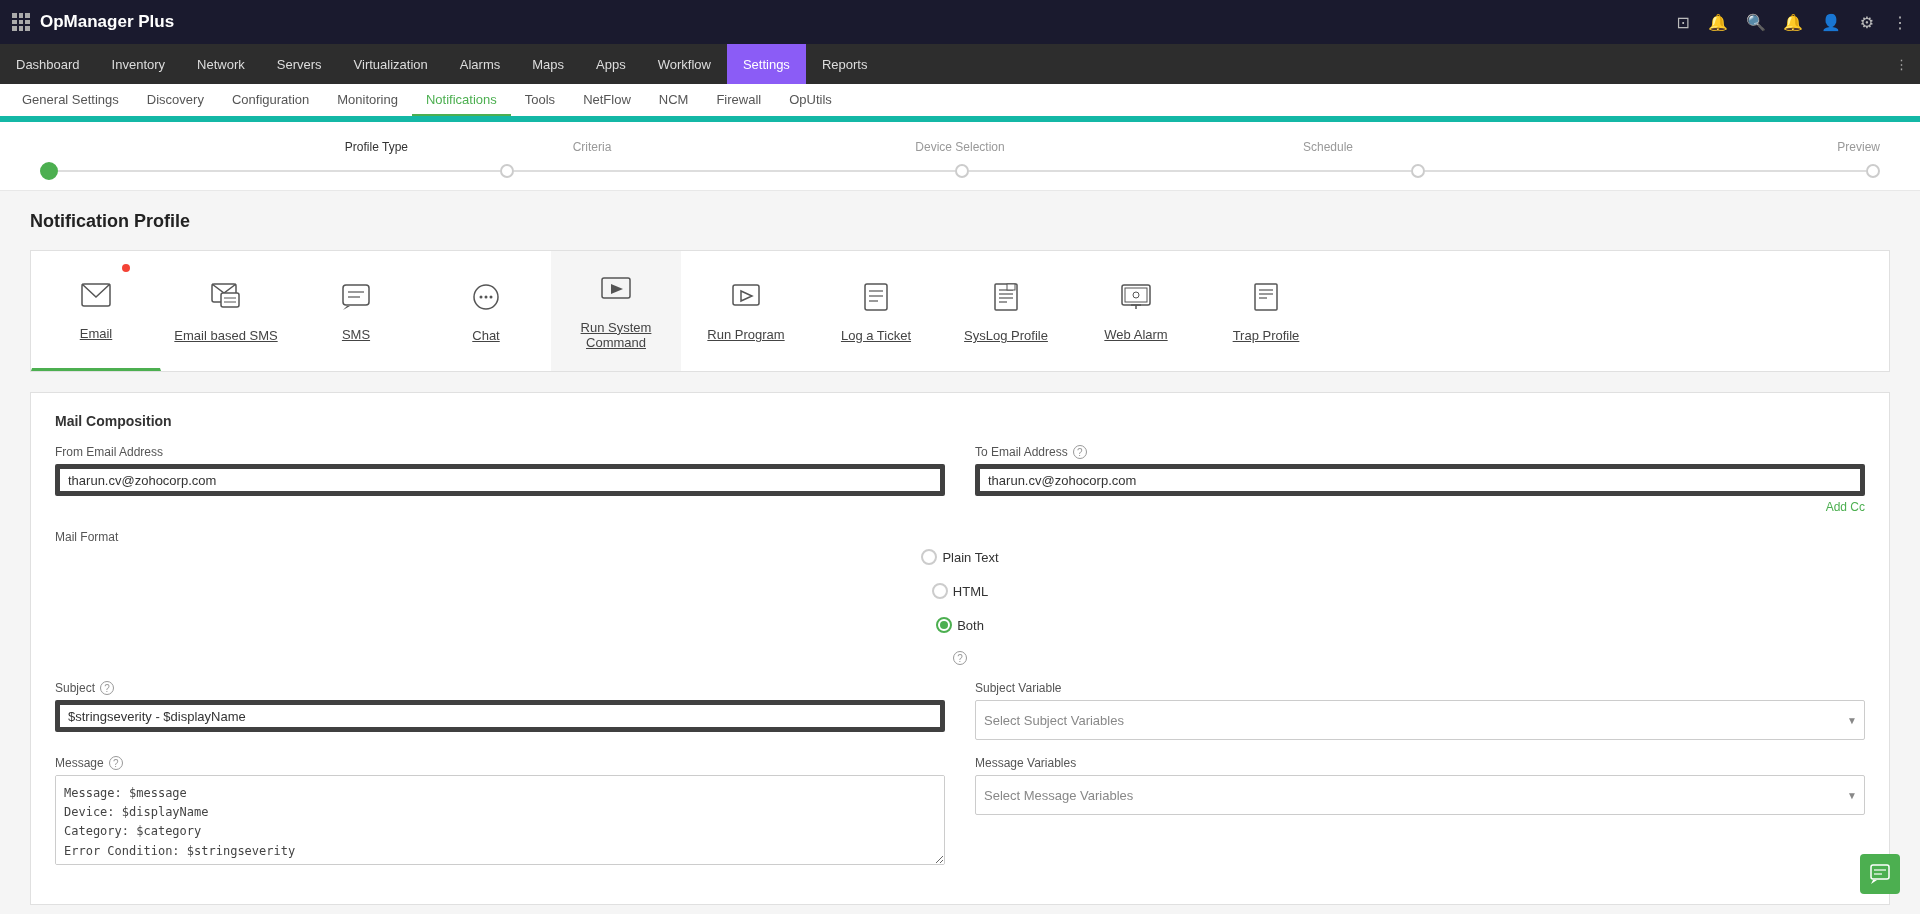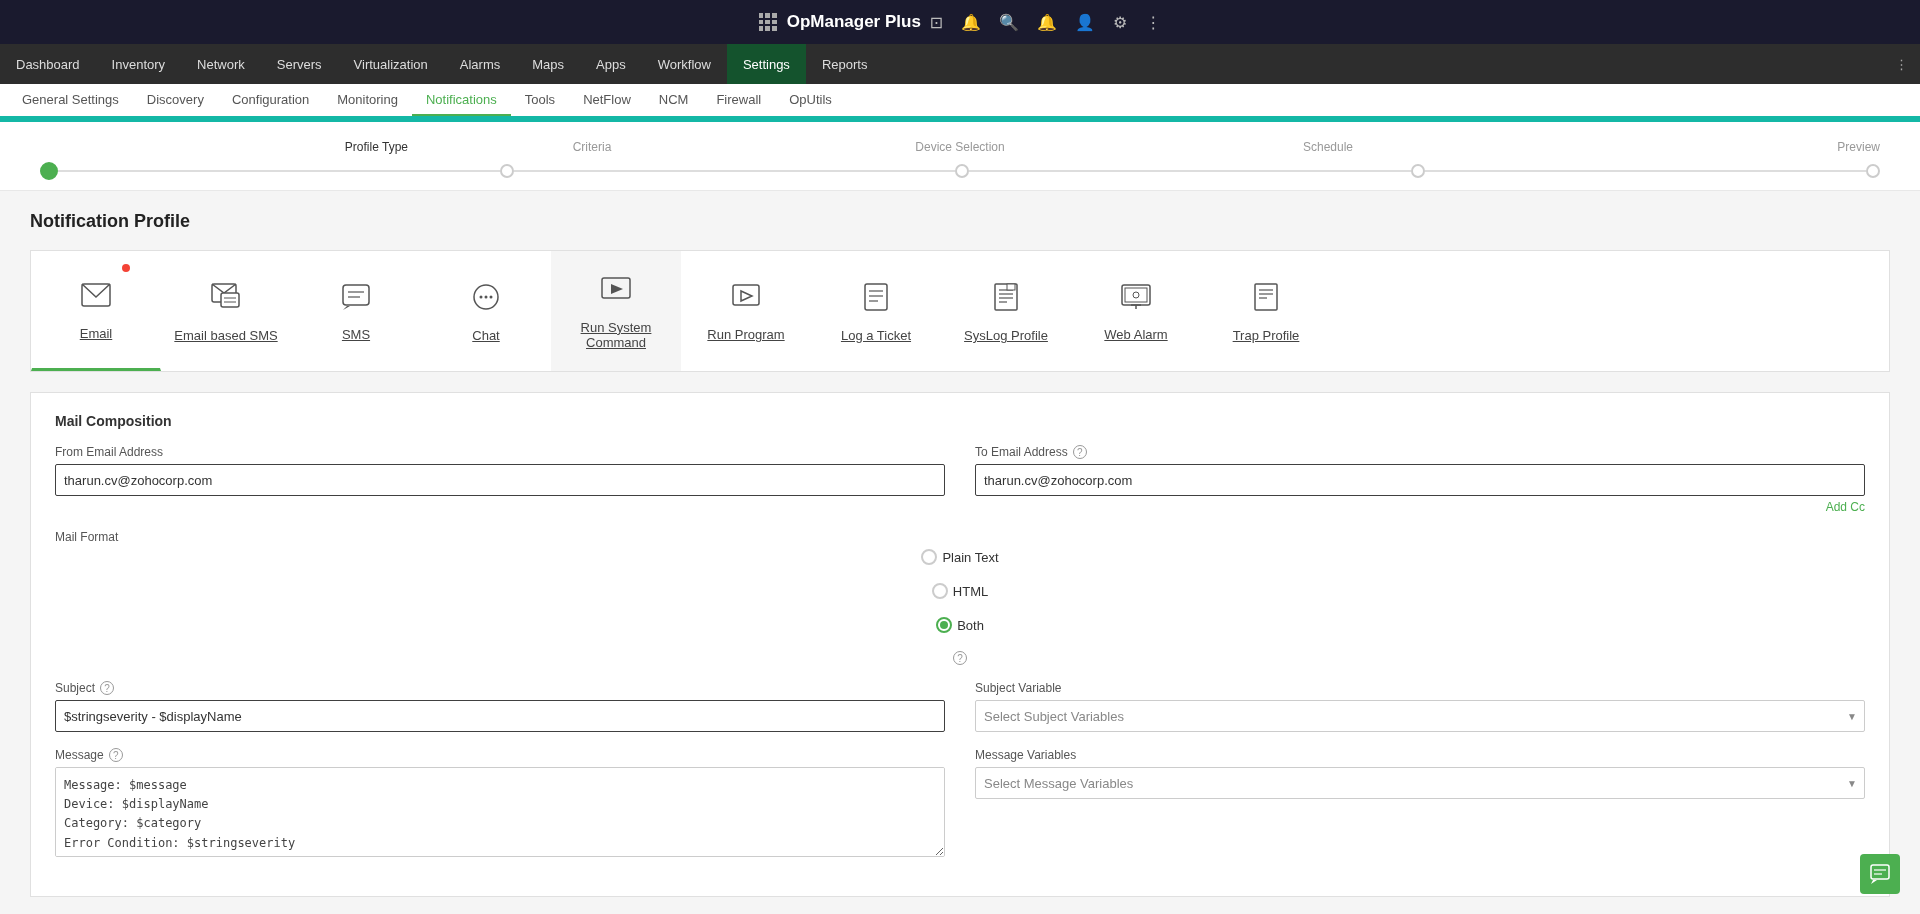--- a/index.html
+++ b/index.html
@@ -6,21 +6,21 @@
     body { font-family: Arial, sans-serif; font-size: 13px; background: #f5f5f5; color: #333; }
 
     
     .top-bar {
       background: #1a1a2e;
       color: #ccc;
       height: 44px;
       display: flex;
       align-items: center;
       padding: 0 12px;
-      justify-content: center;
+      justify-content: space-between;
       gap: 9px;
     }
     .top-bar-left { display: flex; align-items: center; gap: 10px; }
     .top-bar-logo { color: #fff; font-size: 17px; font-weight: bold; }
     .grid-icon { display: grid; grid-template-columns: 1fr 1fr 1fr; gap: 2px; width: 18px; height: 18px; }
     .grid-icon span { background: #aaa; display: block; }
     .top-bar-right { display: flex; align-items: center; gap: 18px; color: #bbb; }
     .top-bar-right span { font-size: 16px; cursor: pointer; }
 
     
@@ -32,21 +32,21 @@
     }
     .nav-item {
       color: #ddd;
       padding: 0 16px;
       display: flex;
       align-items: center;
       cursor: pointer;
       font-size: 13px;
       white-space: nowrap;
     }
-    .nav-item.active { background: #14532d; color: #fff; }
+    .nav-item.active { background: #8b5cf6; color: #fff; }
     .nav-more { margin-left: auto; padding: 0 12px; display: flex; align-items: center; color: #aaa; }
 
     
     .sub-nav {
       background: #fff;
       height: 38px;
       display: flex;
       align-items: stretch;
       border-bottom: 6px solid #14b8a6;
       padding: 0 8px;
@@ -158,21 +158,21 @@
       font-size: 12px;
       color: #555;
       margin-bottom: 5px;
       display: flex;
       align-items: center;
       gap: 5px;
     }
     .form-input {
       width: 100%;
       height: 32px;
-      border: 1px solid #404040;
+      border: 5px solid #404040;
       padding: 0 8px;
       font-size: 13px;
       border-radius: 2px;
       background: #fff;
       color: #333;
     }
 
     .add-cc {
       color: #4caf50;
       font-size: 12px;
@@ -212,21 +212,21 @@
       content: '';
       width: 8px;
       height: 8px;
       border-radius: 50%;
       background: #4caf50;
     }
 
     
     .form-select {
       width: 100%;
-      height: 32px;
+      height: 40px;
       border: 1px solid #ccc;
       padding: 0 8px;
       font-size: 13px;
       border-radius: 2px;
       background: #fff;
       color: #888;
       appearance: none;
       cursor: pointer;
     }
     .select-wrapper {

